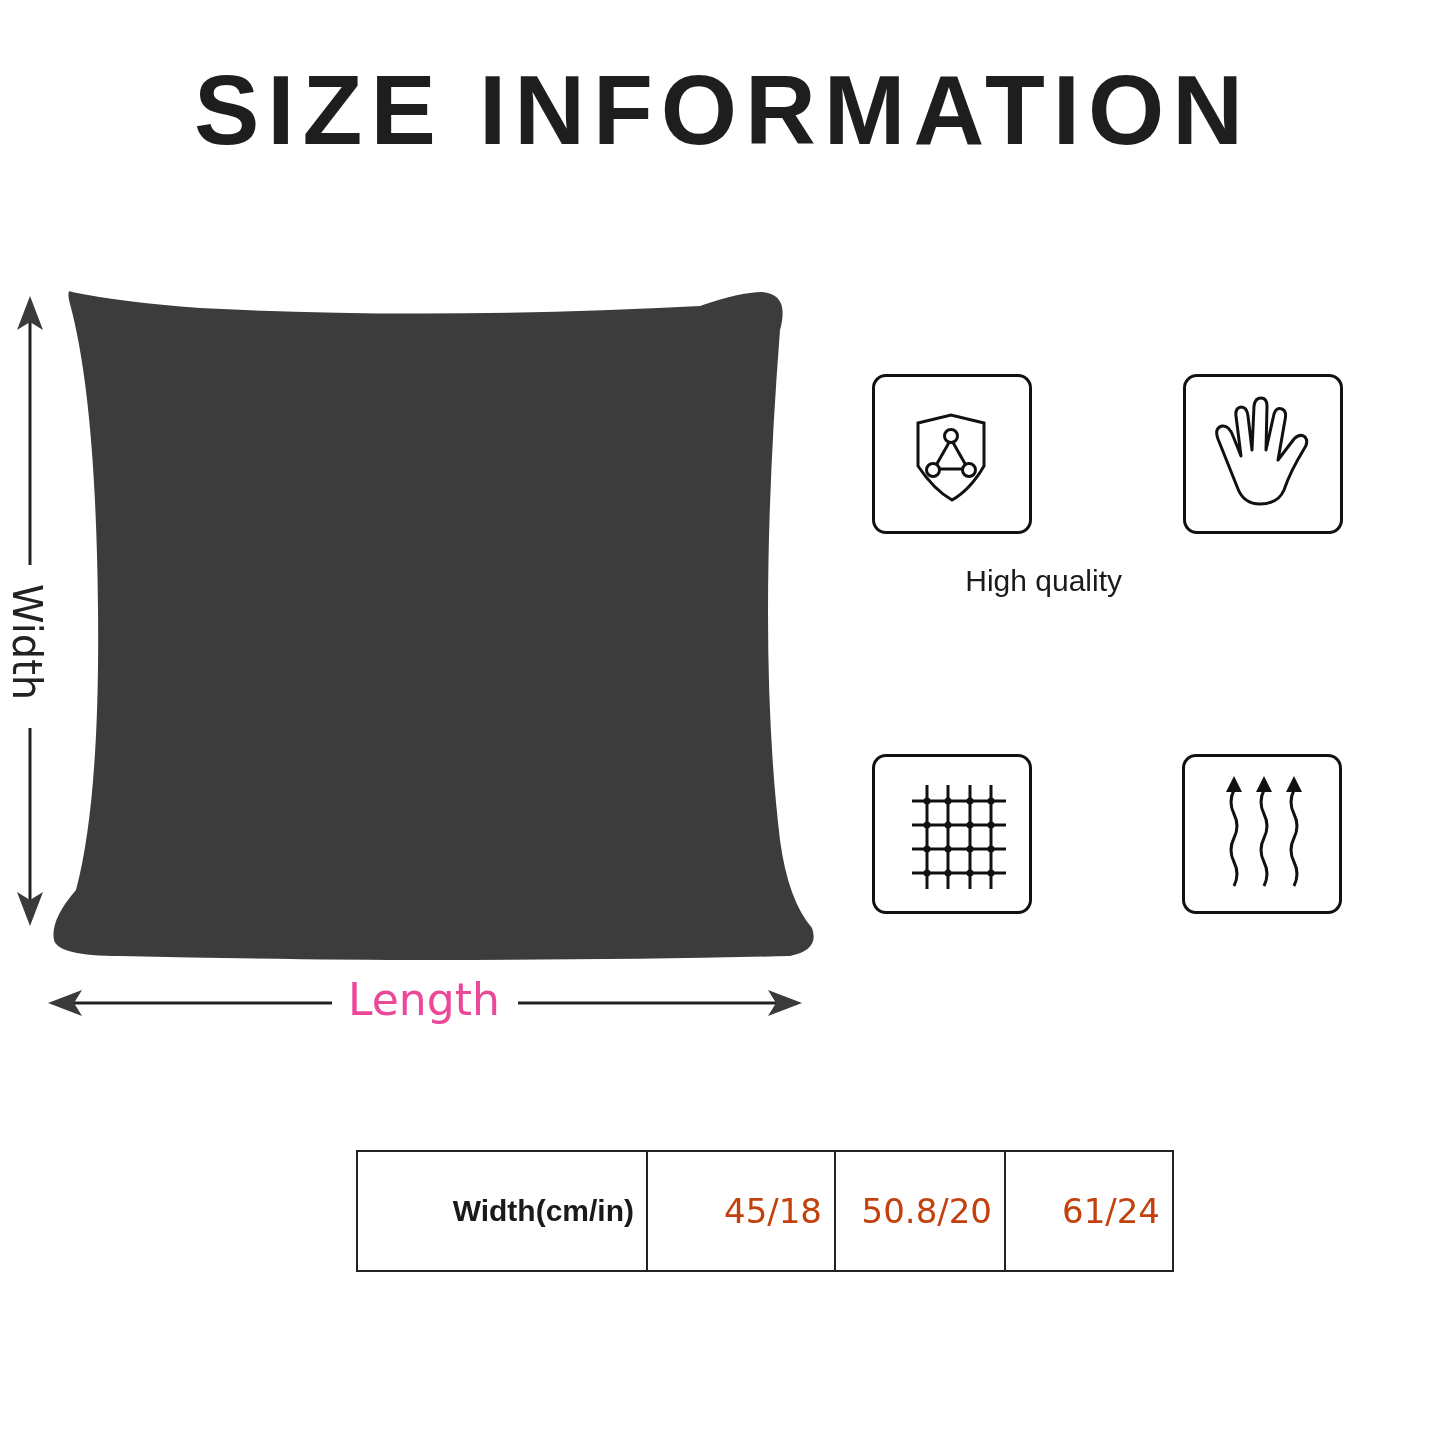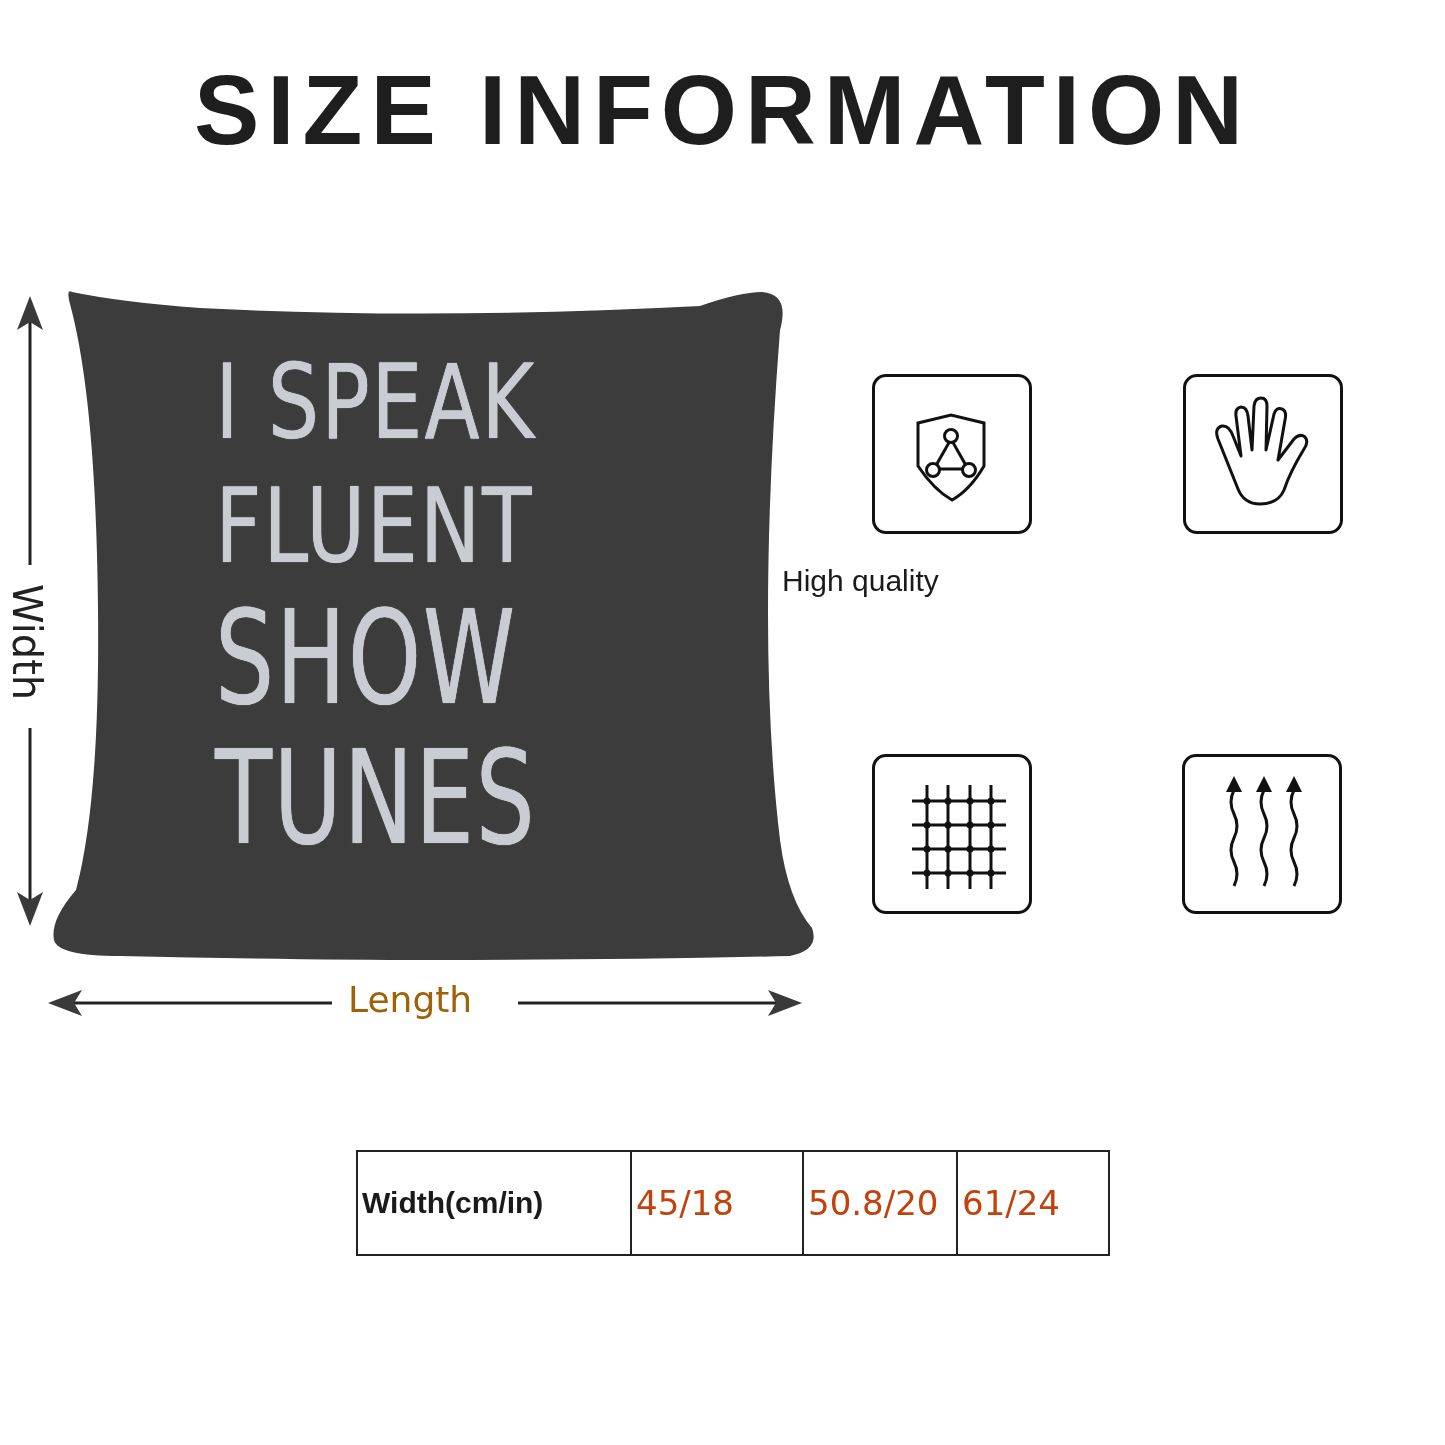--- a/index.html
+++ b/index.html
@@ -25,43 +25,43 @@
       text-shadow: 0 0 1px #e9ebef;
     }
     .pillow-text .line.big { font-size: 130px; line-height: 140px; transform: scaleX(0.72); }
     .width-label {
       position: absolute; left: -24px; top: 620px; width: 110px; text-align: center;
       font-family: "DejaVu Sans", sans-serif; font-size: 40px; color: #222;
       transform: rotate(90deg); transform-origin: center center; background: #fff;
     }
     .length-label {
       position: absolute; left: 338px; top: 972px; padding: 0 10px; background: #fff;
-      font-family: "DejaVu Sans", sans-serif; font-size: 36px; color: #a16207; line-height: 56px;
+      font-family: "DejaVu Sans", sans-serif; font-size: 44px; color: #ec4899; line-height: 56px;
     }
     
-    .feature { position: absolute; width: 340px; text-align: left; }
+    .feature { position: absolute; width: 340px; text-align: right; }
     .feature .box {
       width: 160px; height: 160px; border: 3px solid #111; border-radius: 14px;
       margin: 0 auto; box-sizing: border-box; display: flex; align-items: center; justify-content: center;
       background: #fff;
     }
     .feature .label {
       margin-top: 30px; font-size: 30px; color: #1a1a1a; font-family: "Liberation Sans", sans-serif;
     }
     .f1 { left: 782px; top: 374px; }
     .f2 { left: 1093px; top: 374px; }
     .f3 { left: 782px; top: 754px; }
     .f4 { left: 1092px; top: 754px; }
     
     .size-table {
       position: absolute; left: 356px; top: 1150px; border-collapse: collapse;
       border: 2px solid #222;
     }
     .size-table td {
-      border: 2px solid #222; height: 94px; text-align: left; vertical-align: middle; padding: 4px;
+      border: 2px solid #222; height: 94px; text-align: right; vertical-align: middle; padding: 12px;
     }
     .size-table td.head { width: 264px; font-family: "Liberation Sans", sans-serif; font-weight: bold; font-size: 30px; }
     .size-table td.val { font-family: "DejaVu Sans", sans-serif; font-size: 34px; color: #c2410c; }
     .size-table td.c1 { width: 162px; }
     .size-table td.c2 { width: 144px; }
     .size-table td.c3 { width: 142px; }
   </style>
 </head>
 <body>
 
@@ -75,26 +75,20 @@
     <line x1="30" y1="30" x2="30" y2="285" stroke="#222" stroke-width="3"></line>
     <line x1="30" y1="448" x2="30" y2="632" stroke="#222" stroke-width="3"></line>
     <polygon points="30,16 17,50 30,42 43,50" fill="#3a3a3a"></polygon>
     <polygon points="30,646 17,612 30,620 43,612" fill="#3a3a3a"></polygon>
 
     <line x1="60" y1="723" x2="332" y2="723" stroke="#222" stroke-width="3"></line>
     <line x1="518" y1="723" x2="788" y2="723" stroke="#222" stroke-width="3"></line>
     <polygon points="48,723 82,710 74,723 82,736" fill="#3a3a3a"></polygon>
     <polygon points="802,723 768,710 776,723 768,736" fill="#3a3a3a"></polygon>
   </svg>
-  <div class="pillow-text">
-    <span class="line">I SPEAK</span>
-    <span class="line">FLUENT</span>
-    <span class="line big">SHOW</span>
-    <span class="line big">TUNES</span>
-  </div>
   <div class="width-label" style="top:336px;left:-28px;">Width</div>
 </div>
 <div class="length-label">Length</div>
 
 <div class="feature f1">
   <div class="box">
     <svg width="100" height="100" viewBox="0 0 100 100">
       <path d="M16,19 L49,11 L82,19 L82,62 Q68,86 50,96 Q32,86 16,62 Z" fill="none" stroke="#111" stroke-width="3"></path>
       <line x1="49" y1="35" x2="32" y2="65" stroke="#111" stroke-width="3"></line>
       <line x1="49" y1="35" x2="66" y2="65" stroke="#111" stroke-width="3"></line>

